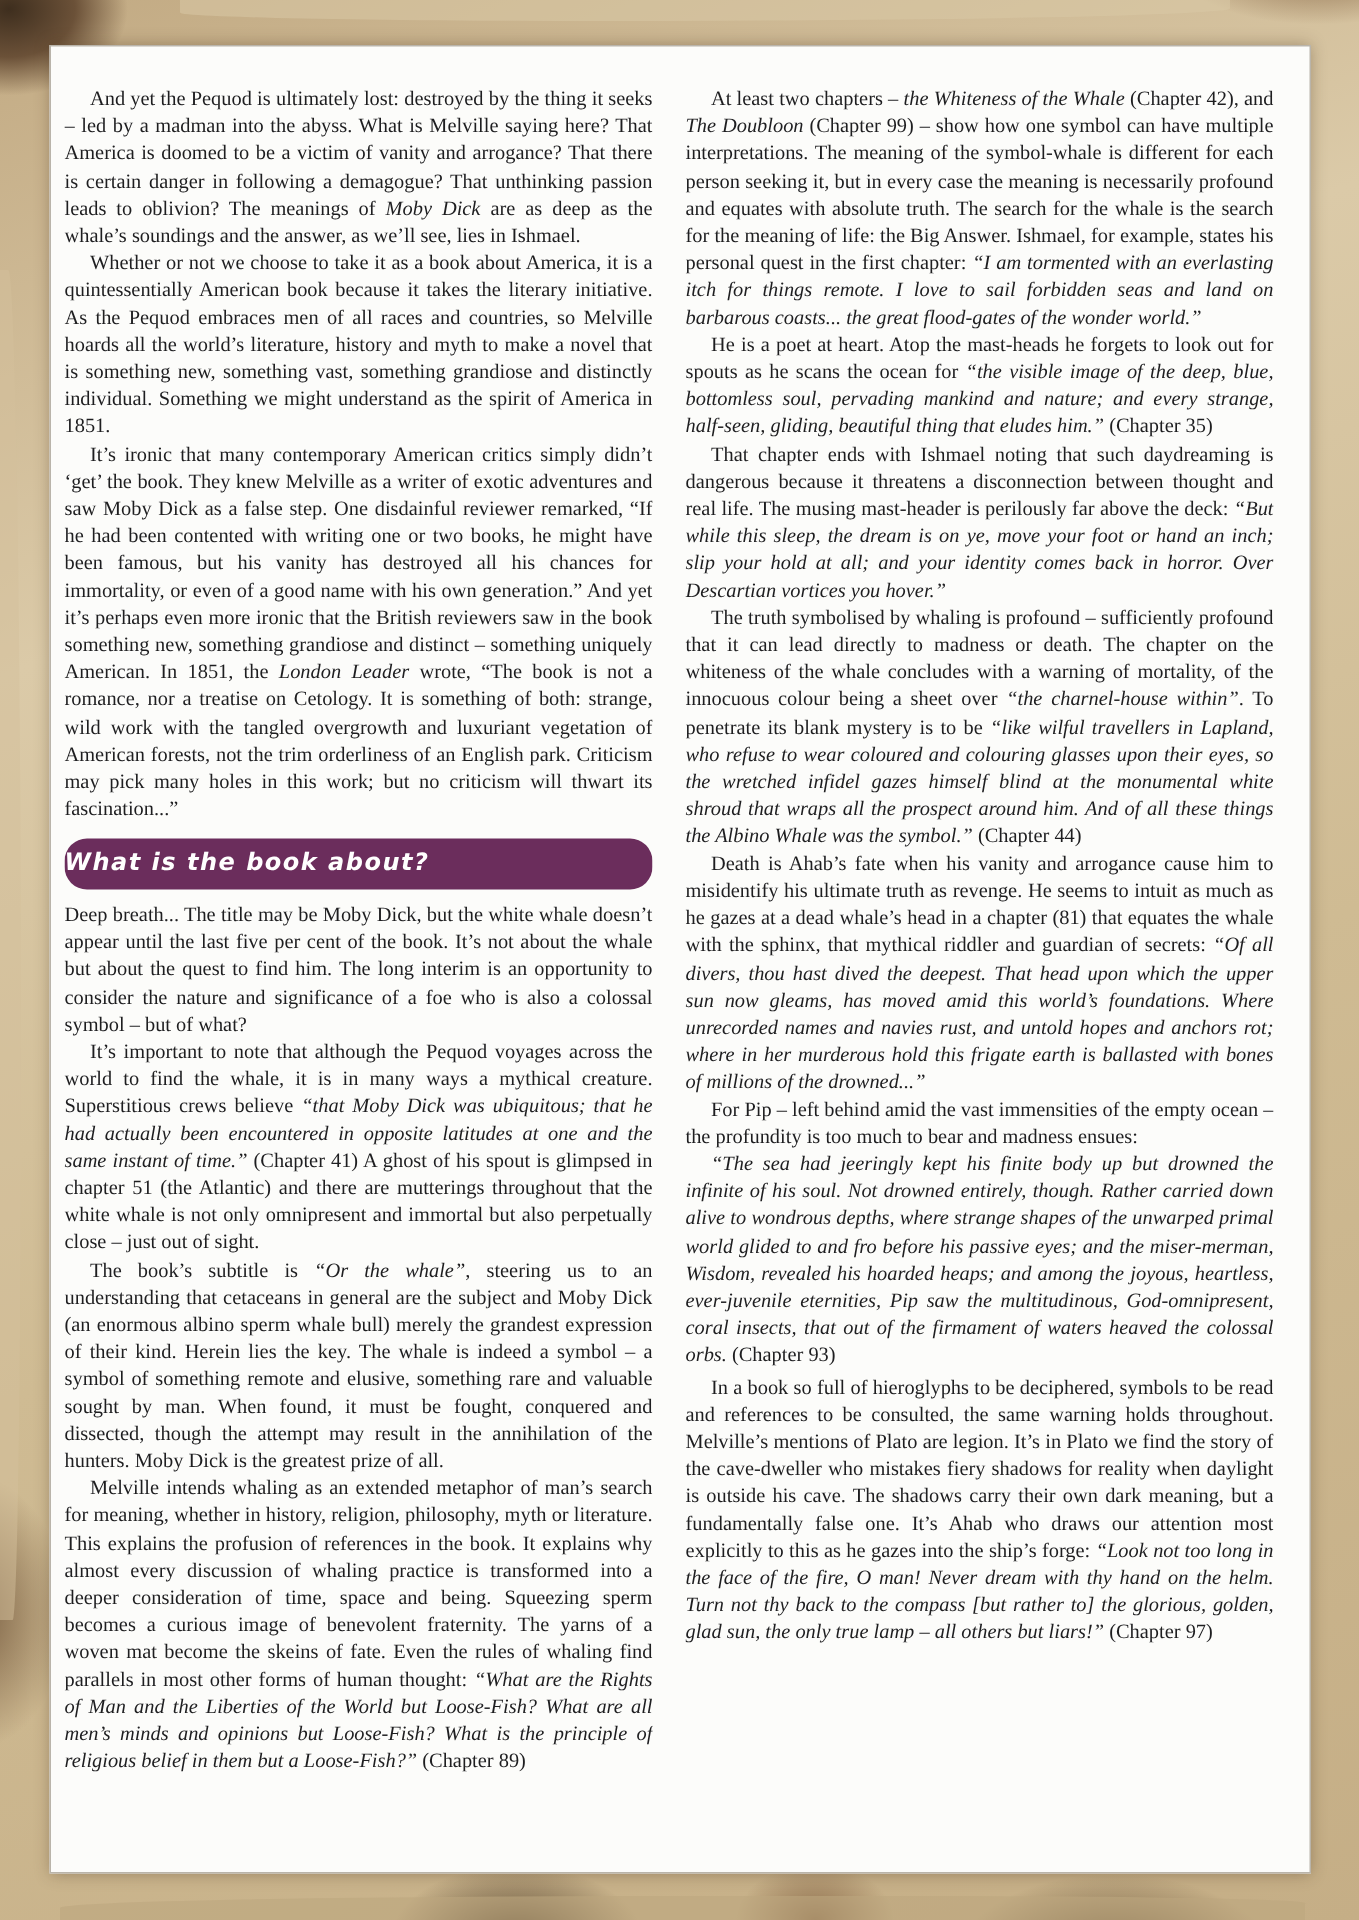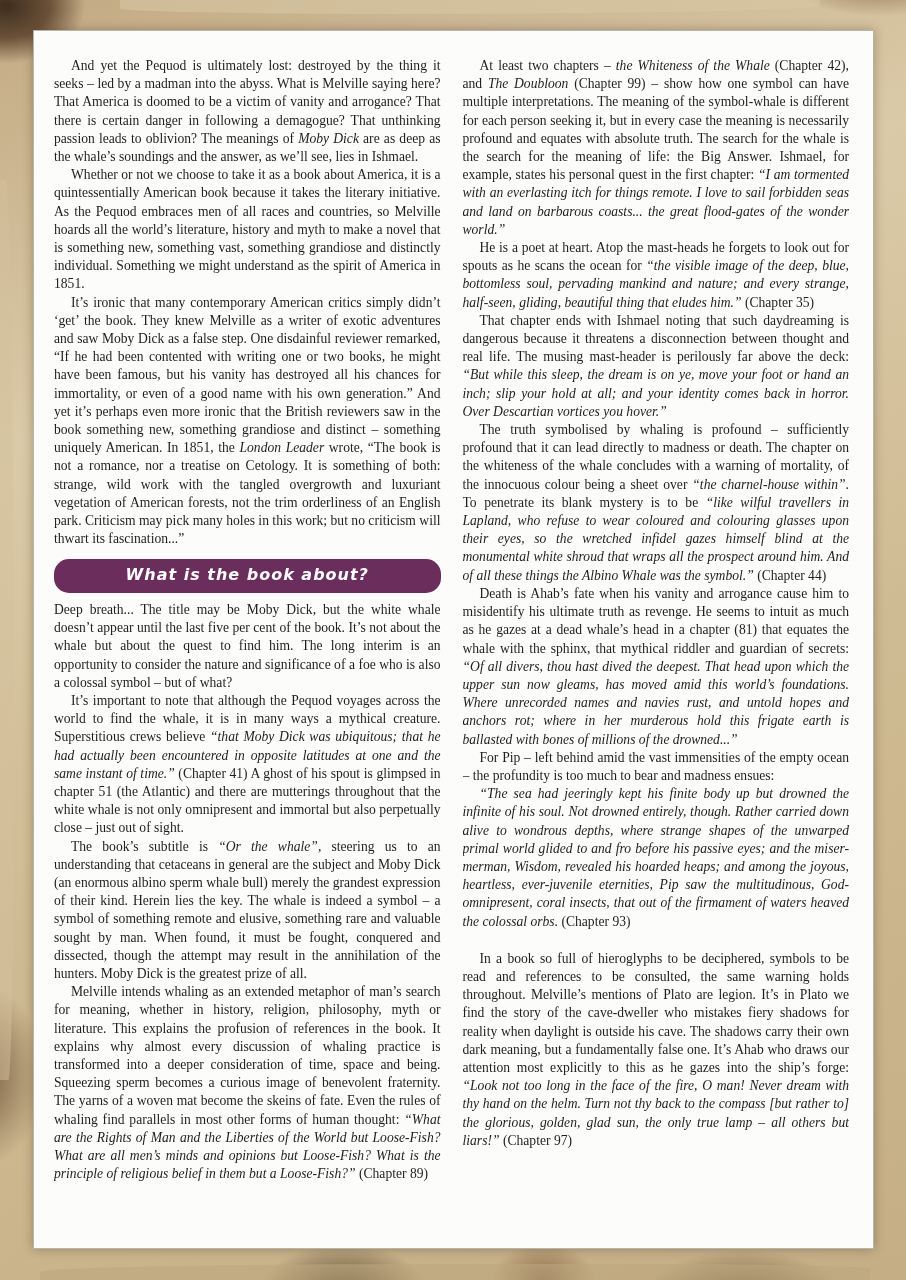--- a/index.html
+++ b/index.html
@@ -22,42 +22,41 @@
   .tear-top    { top: 0; left: 120px; width: 700px; height: 14px; background: #d9c8a6; border-radius: 0 0 60% 40%; opacity: .55; }
   .tear-bottom { bottom: 0; left: 40px; width: 830px; height: 16px; background: #bda67e; border-radius: 50% 30% 0 0; opacity: .6; }
   .tear-left   { top: 180px; left: 0; width: 14px; height: 900px; background: #d3c09b; border-radius: 0 60% 40% 0; opacity: .5; }
 
   .page {
     position: absolute;
     left: 33px; top: 30px; right: 32px; bottom: 31px;
     background: #fcfcfa;
     border: 1px solid #b9b4aa;
     box-shadow: 0 0 10px rgba(60, 40, 20, 0.35);
-    padding: 26px 24px 20px 20px;
+    padding: 26px 24px 20px 9px;
     box-sizing: border-box;
     overflow: hidden;
   }
   .columns { display: flex; gap: 22px; height: 100%; }
   .col {
     flex: 1 1 0;
     text-align: justify;
     font-size: 13.6px;
     line-height: 1.34;
     color: #1e1e20;
     overflow: hidden;
   }
   .col p { margin: 0; }
   .col p.indent { text-indent: 17px; }
-  .col p.space-before { margin-top: 19px; }
+  .col p.space-before { margin-top: 3px; }
   .col em { }
 
   .banner {
     border-radius: 15px;
     color: #ffffff;
-    text-align: center;
     padding: 5px 0 7px 0;
     margin: 11px 0 8px 0;
     font-family: "DejaVu Sans", sans-serif;
     font-style: italic;
     font-weight: 700;
     font-size: 16px;
     letter-spacing: 1px;
     text-indent: 0;
   }
 </style>

